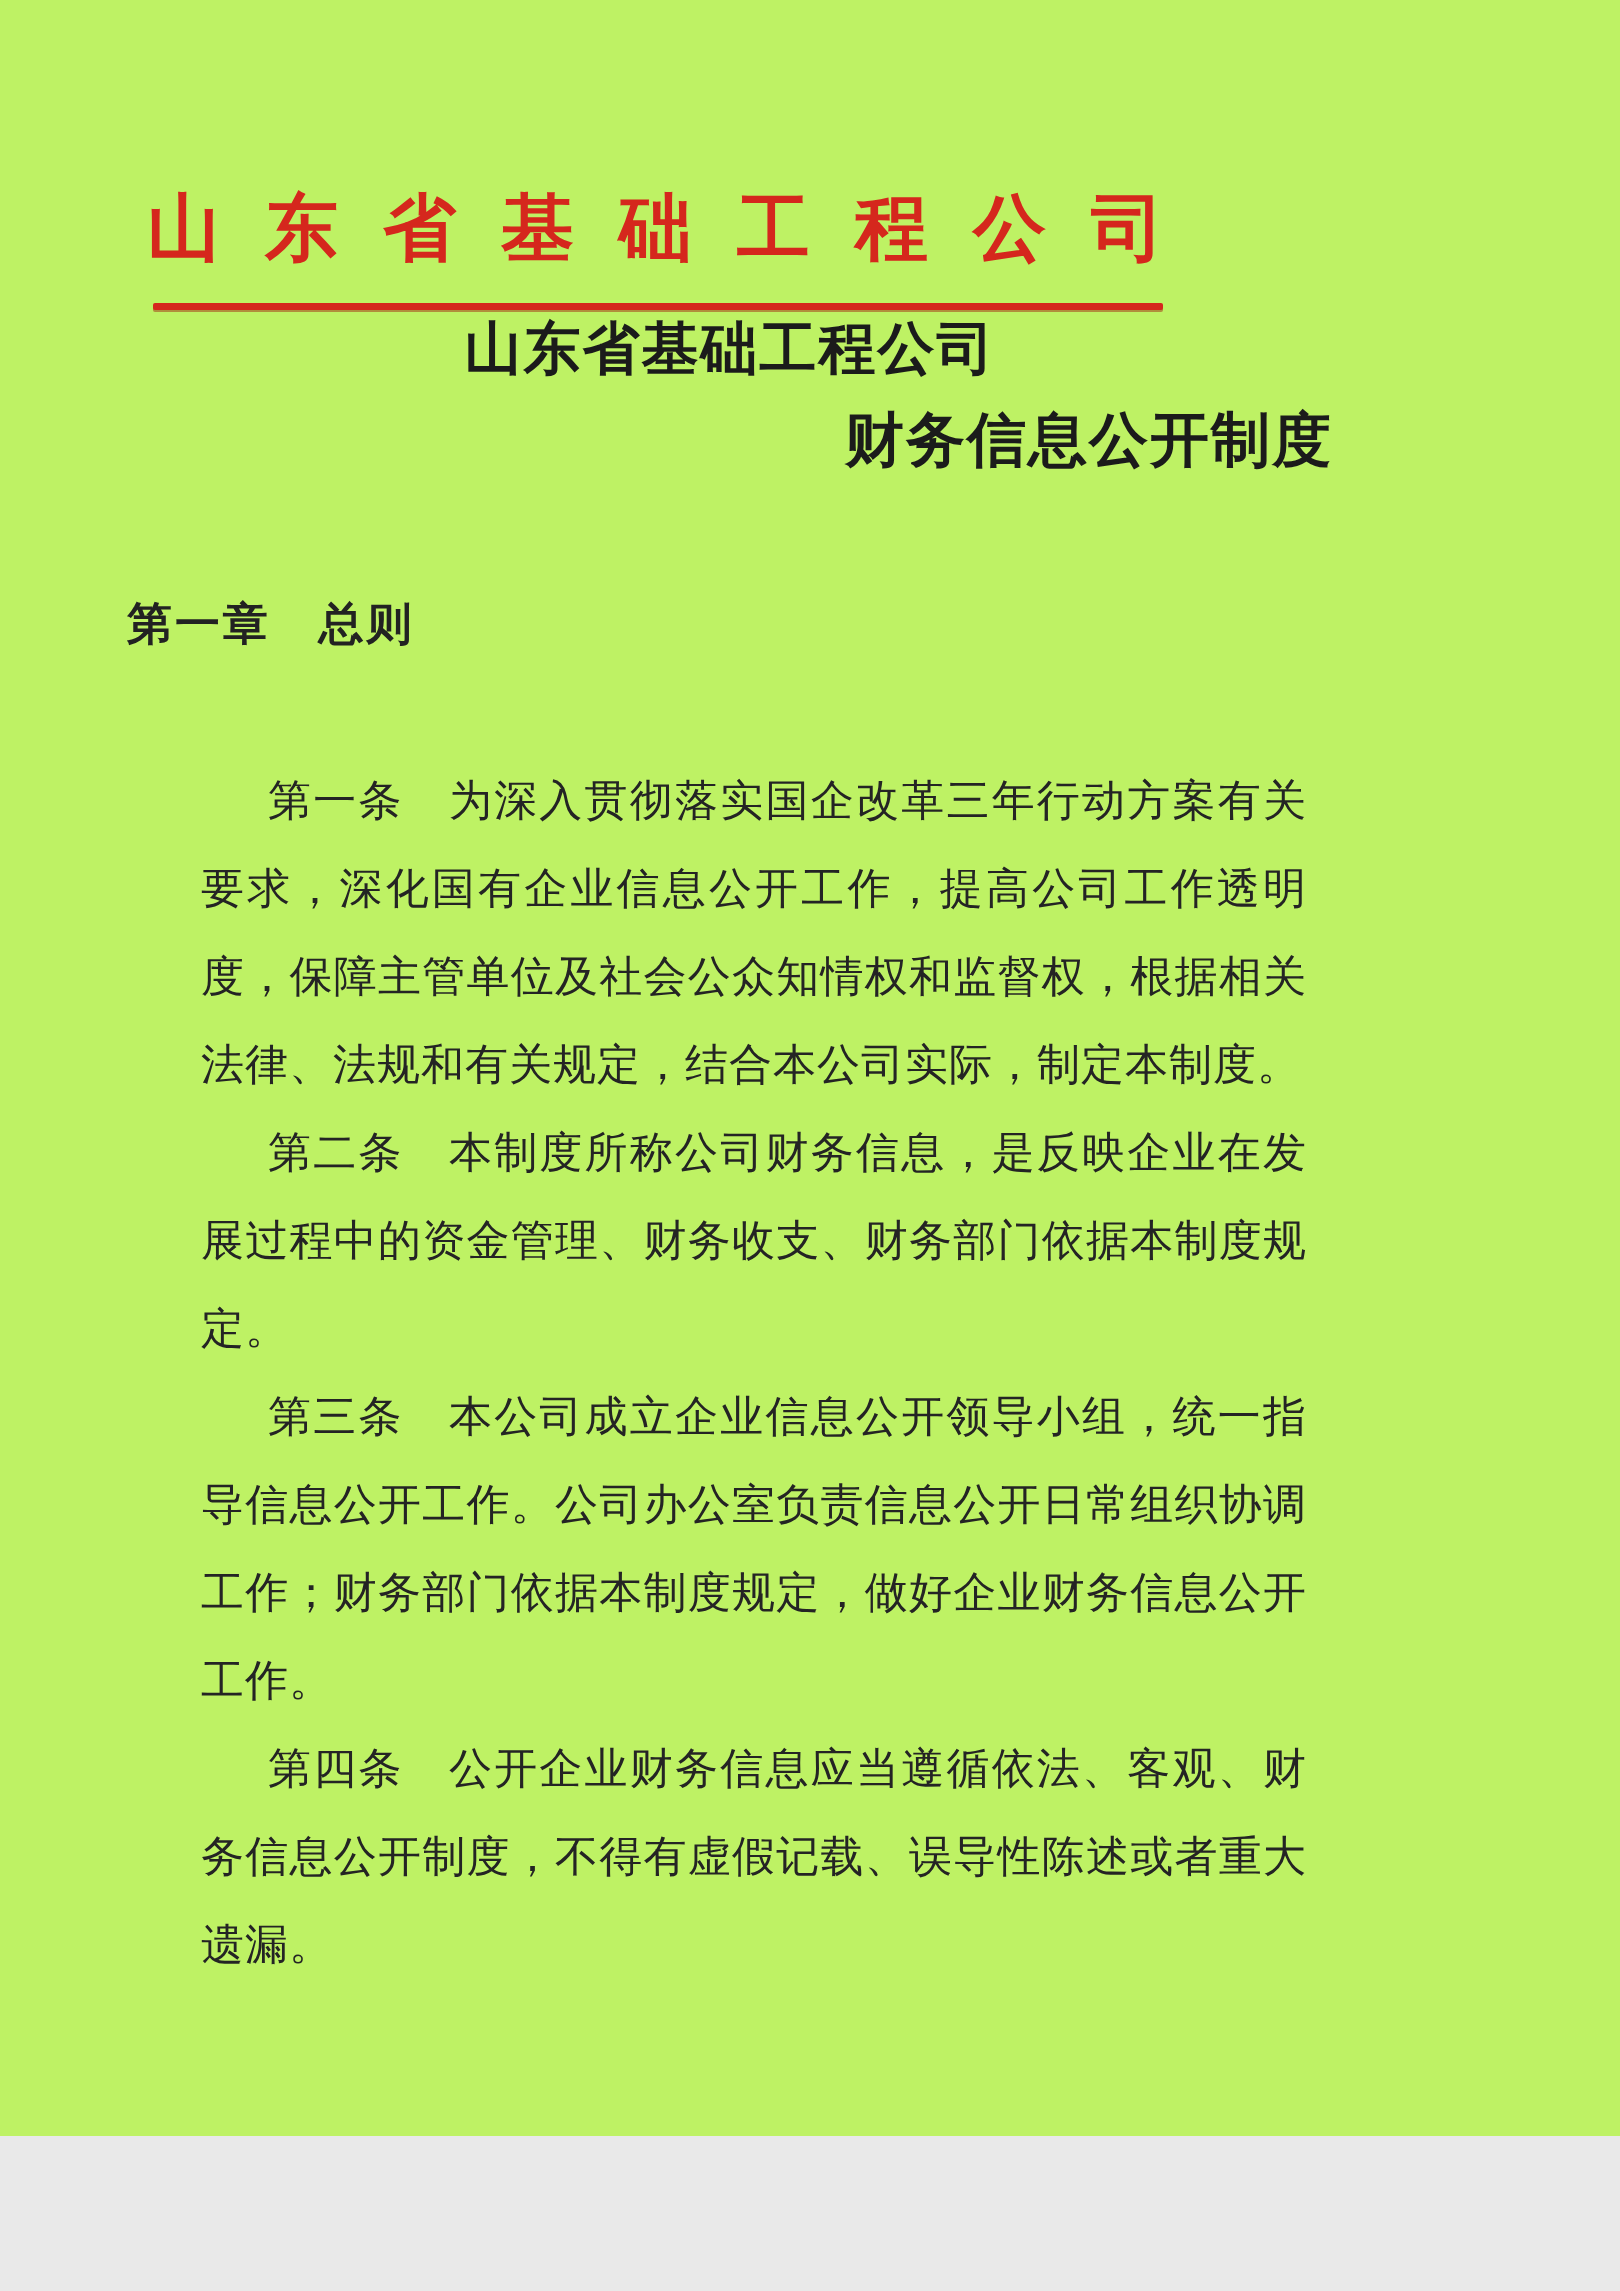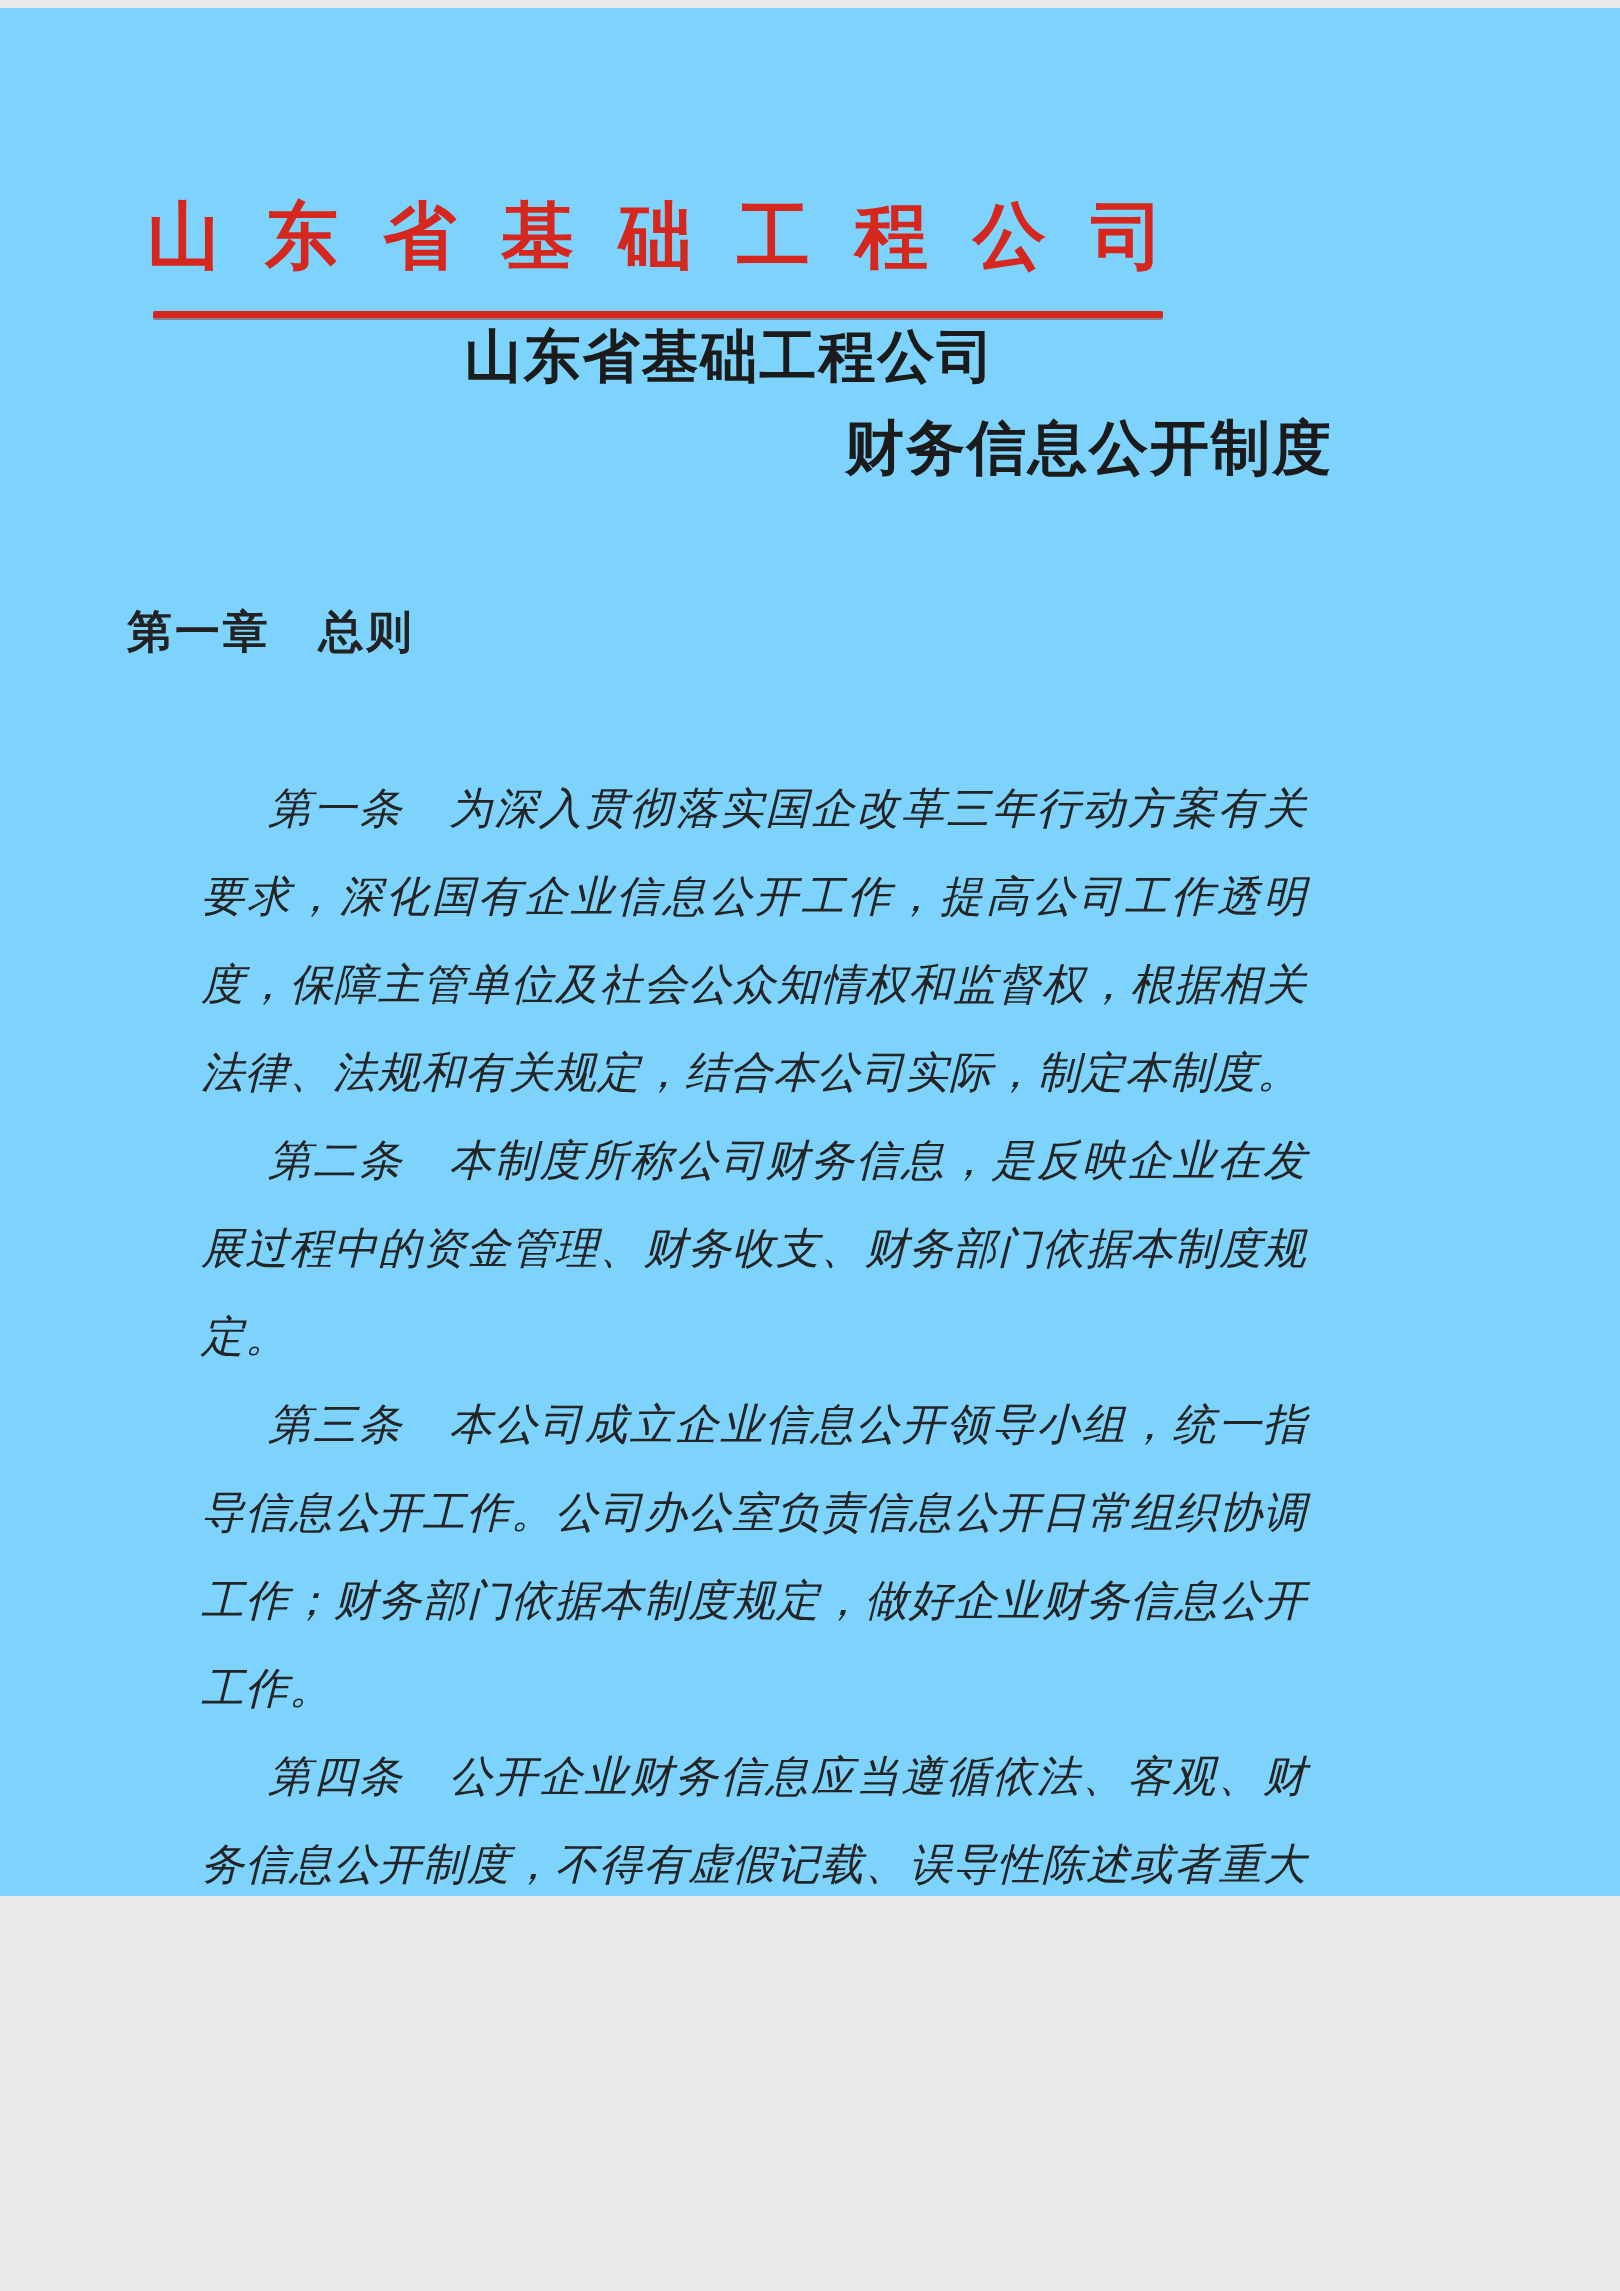--- a/index.html
+++ b/index.html
@@ -3,23 +3,23 @@
 <meta charset="utf-8">
 <style>
   :root{
     --accent:#d5271d;
     --ink:#242424;
   }
   html,body{margin:0;padding:0;background:#e9e9e9;}
   .page{
     position:relative;
     width:1620px;
-    height:1888px;
-    margin:8px auto;
-    background:#7dd3fc;
+    height:2136px;
+    margin:0 auto;
+    background:#bef264;
     overflow:hidden;
     font-family:"Liberation Serif","DejaVu Serif",serif;
   }
   
   .letterhead{
     position:absolute;
     top:192px;
     left:147px;
     font-size:73px;
     line-height:1;
@@ -69,21 +69,20 @@
     width:1106px;
     font-size:43px;
     line-height:88px;
     letter-spacing:1px;
     text-align:justify;
     color:var(--ink);
   }
   .doc-body p{
     margin:0;
     text-indent:67px;
-    font-style:italic;
   }
 </style>
 </head>
 <body>
 
 <div class="page">
 
   <div class="letterhead">山东省基础工程公司</div>
 
   <div class="letterhead-rule"></div>

